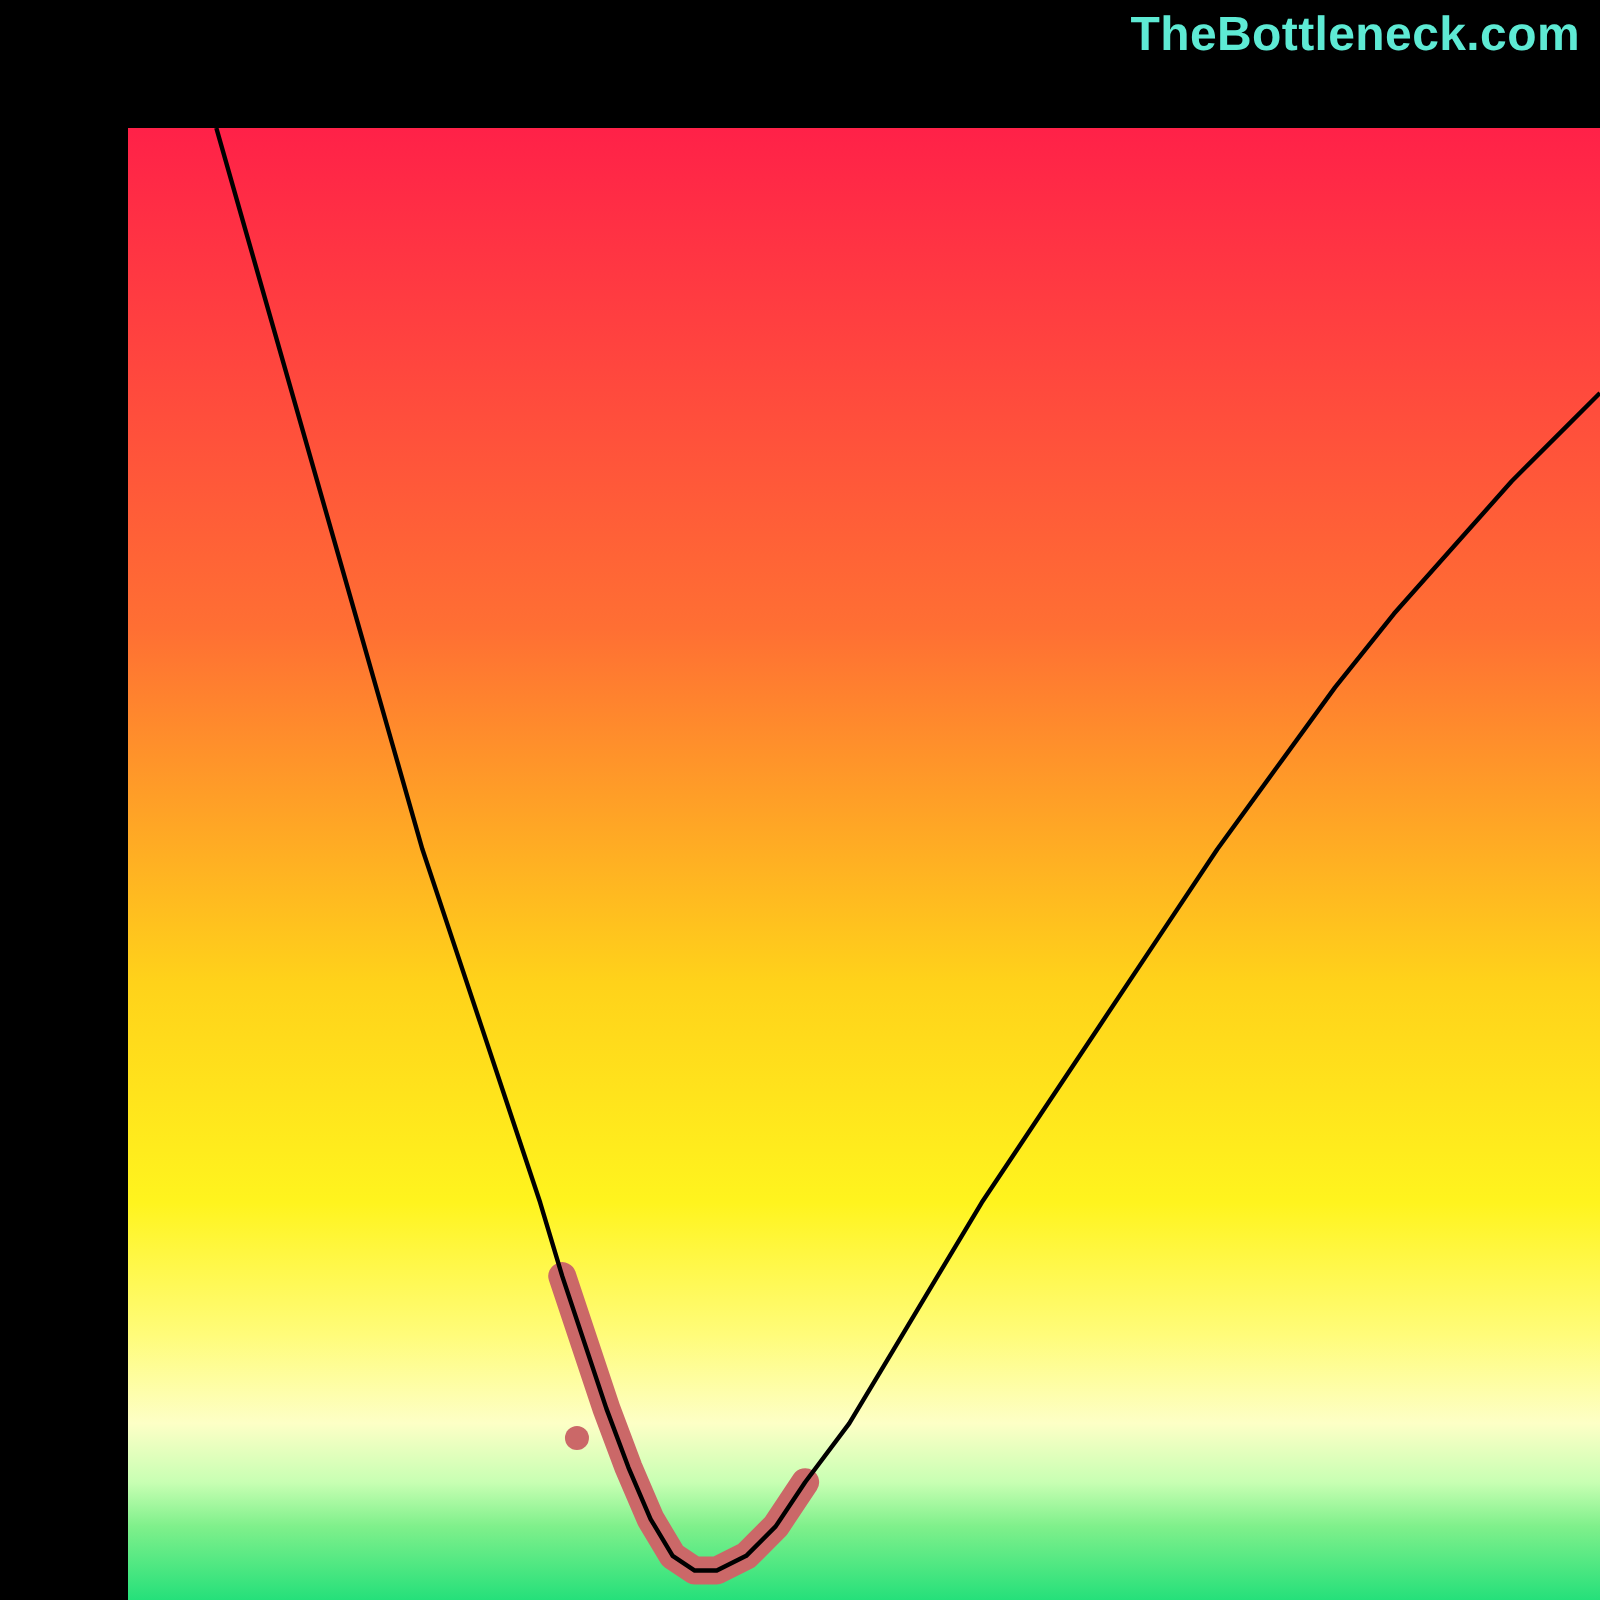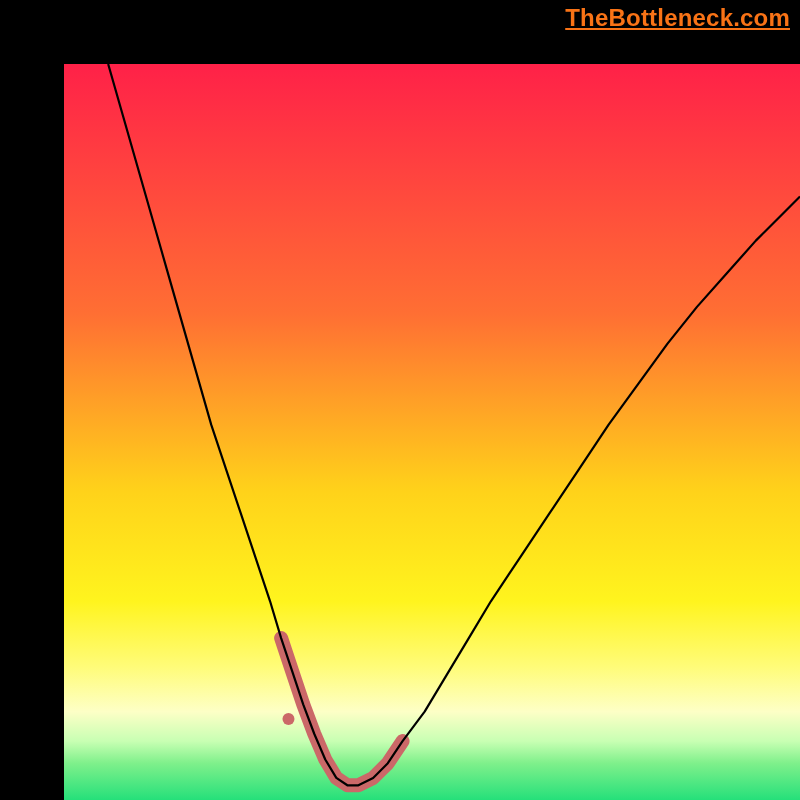--- a/index.html
+++ b/index.html
@@ -27,24 +27,23 @@
     width: 736px;
     height: 736px;
     overflow: hidden;
   }
   .watermark {
     position: absolute;
     top: 4px;
     right: 10px;
     font-size: 24px;
     font-weight: 600;
-    color: #f97316;
+    color: #5eead4;
     letter-spacing: 0.2px;
     z-index: 10;
-    text-decoration: underline;
   }
   svg { display: block; }
 </style>
 </head>
 <body>
 
 <div class="watermark">TheBottleneck.com</div>
 
 <div class="frame">
   <div class="plot">

